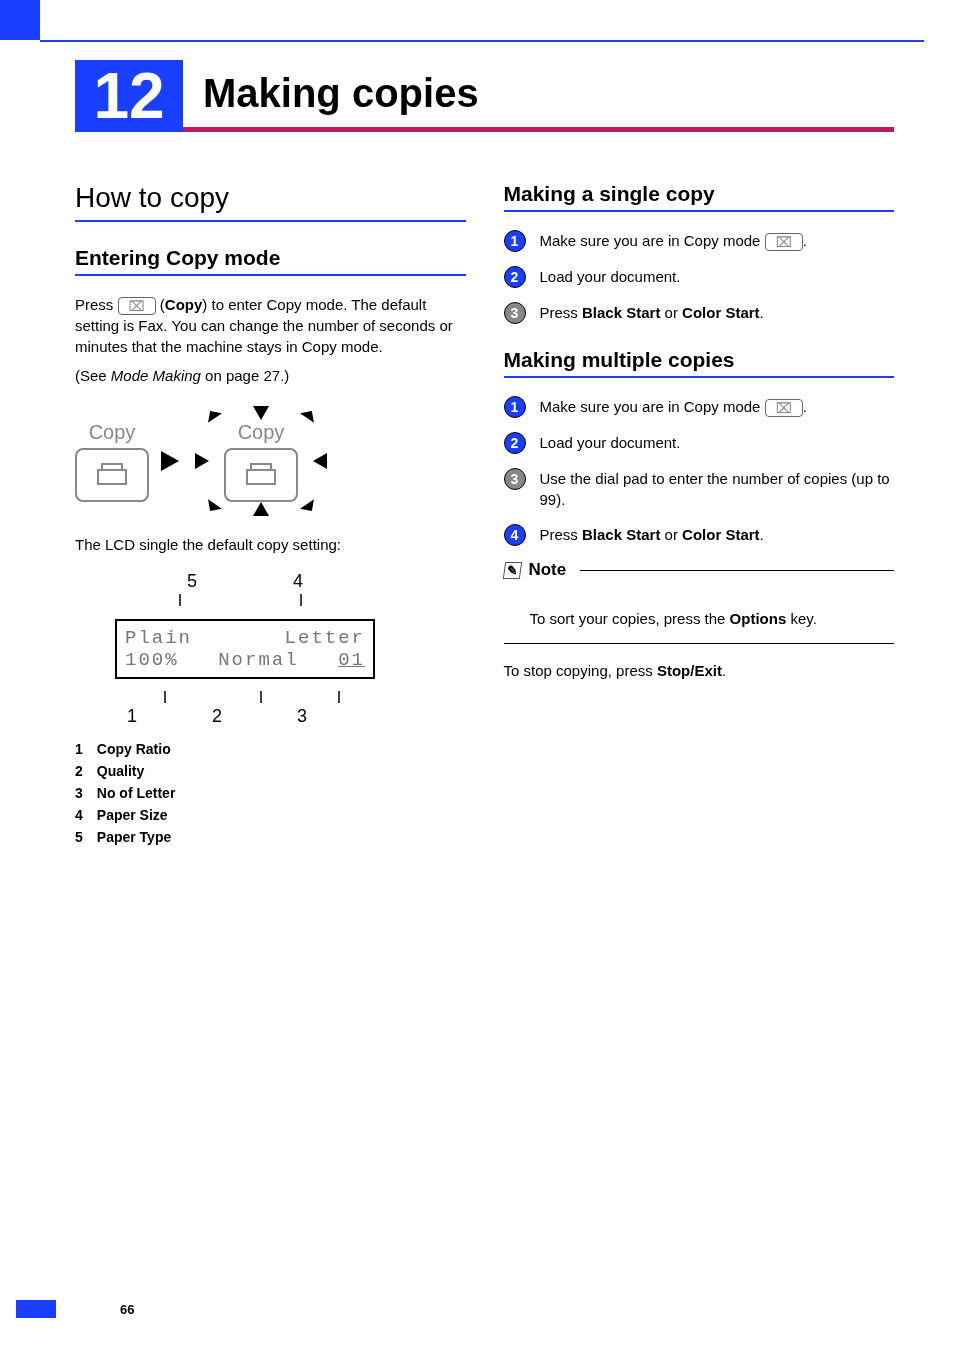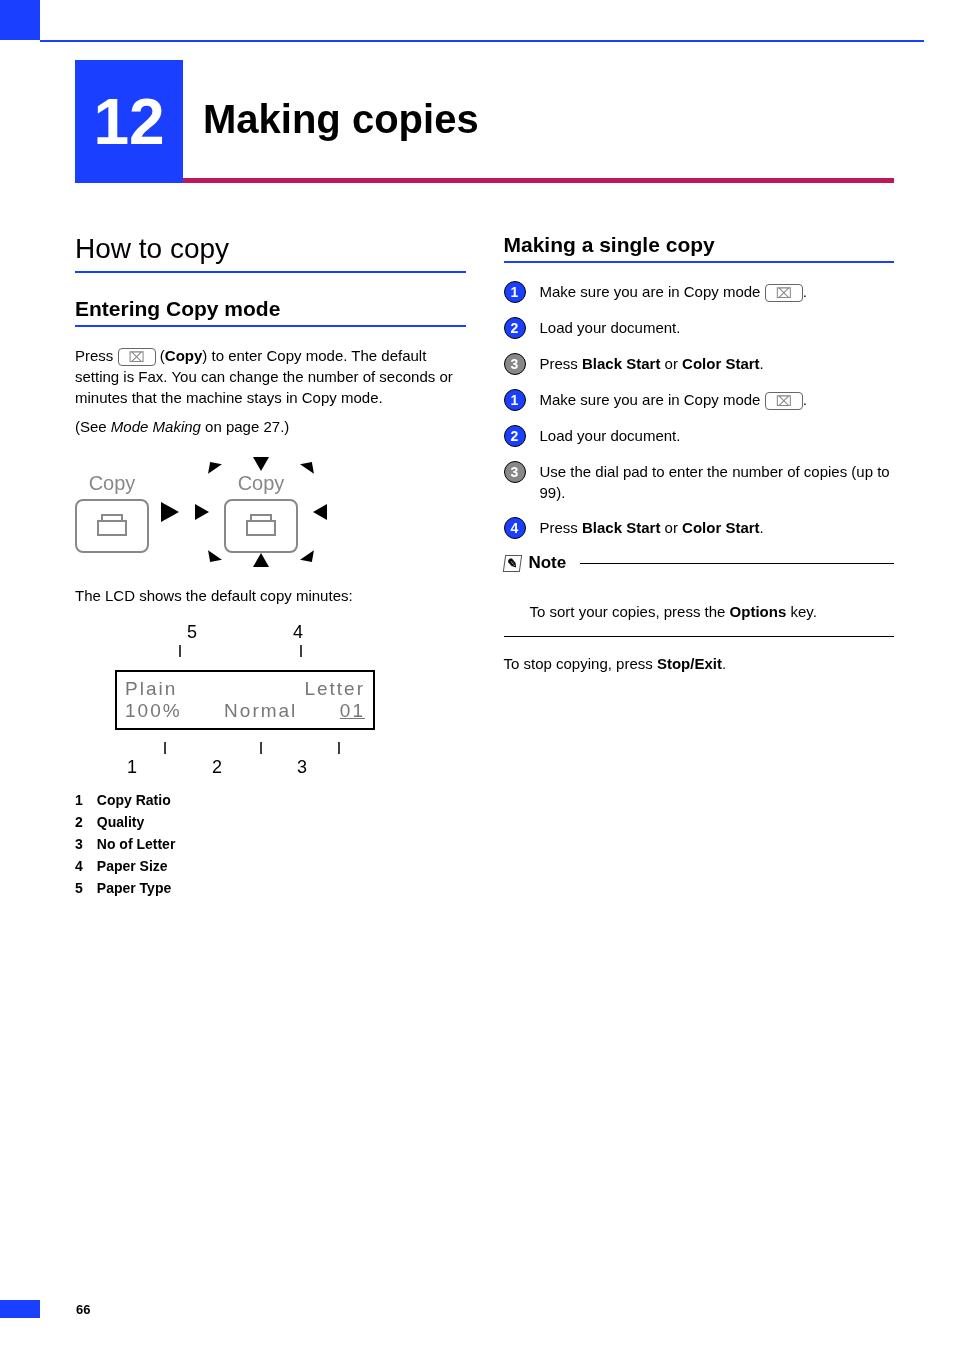--- a/index.html
+++ b/index.html
@@ -39,21 +39,21 @@
   .chapter-num {
     background: #1a3fff;
     color: #fff;
     font-size: 64px;
     font-weight: bold;
     width: 108px;
     display: flex;
     align-items: center;
     justify-content: center;
     line-height: 1;
-    height: 123px;
+    height: 72px;
   }
   .chapter-title {
     font-size: 40px;
     font-weight: bold;
     color: #000;
     display: flex;
     align-items: center;
     padding-left: 20px;
     border-bottom: 5px solid #be185d;
     flex: 1;
@@ -150,21 +150,21 @@
     width: 260px;
     position: relative;
   }
   .lcd-top-labels, .lcd-bottom-labels { display:flex; font-size:18px; }
   .lcd-top-labels { justify-content: space-around; padding:0 24px 0 24px; }
   .lcd-bottom-labels { padding:0 12px; }
   .lcd-box {
     border: 2px solid #000;
     background: #fff;
     padding: 6px 8px;
-    font-family: Liberation Sans, sans-serif;
+    font-family: Liberation Mono, monospace;
     color: #777;
     font-size: 19px;
     margin: 10px 0;
     letter-spacing: 2px;
   }
   .lcd-row { display:flex; justify-content: space-between; white-space: pre; }
   .conn { stroke:#000; stroke-width:1.5; fill:none; }
   .legend { margin-top: 14px; }
   .legend-row { display:flex; gap:14px; font-size:14px; font-weight:bold; margin-bottom:6px; }
   .step {
@@ -195,23 +195,24 @@
   .note-head {
     display:flex; align-items:center; gap:8px;
     font-weight:bold; font-size:17px;
     margin-bottom:6px;
   }
   .note-head .line { flex:1; height:1px; background:#000; margin-left:6px; }
   .note-icon { border:1px solid #555; padding:0 2px; font-size:13px; transform: skewX(-8deg); }
   .note-body { padding-left: 26px; line-height:1.4;margin-top:28px; }
   .footer {
     position:absolute;
-    left:0; bottom:30px;
+    left:16px; bottom:30px;
     display:flex;
     align-items:center;
+    gap:28px;
   }
   .footer-bar {
     width: 40px; height: 18px; background:#1a3fff;
   }
   .footer-num { font-weight:bold; font-size:13px; margin-left:36px;}
 </style>
 </head>
 <body>
 
 <div class="blue-corner"></div>
@@ -264,21 +265,21 @@
           <div class="tri tri-b"></div>
           <div class="tri tri-l"></div>
           <div class="tri tri-r"></div>
           <div class="tri tri-tl"></div>
           <div class="tri tri-tr"></div>
           <div class="tri tri-bl"></div>
           <div class="tri tri-br"></div>
         </div>
       </div>
 
-      <p>The LCD shows the default copy minutes:</p>
+      <p>The LCD single the default copy setting:</p>
 
       <div class="lcd-outer">
         <div class="lcd-top-labels">
           <span>5</span>
           <span>4</span>
         </div>
         <svg width="260" height="12">
             <line class="conn" x1="65" y1="0" x2="65" y2="12"></line>
             <line class="conn" x1="186" y1="0" x2="186" y2="12"></line>
           </svg>
@@ -343,20 +344,21 @@
         <div class="step-num">2</div>
         <div class="step-text">Load your document.</div>
       </div>
       <div class="step">
         <div class="step-num gray">3</div>
         <div class="step-text">
           <span>Press </span><span class="bold">Black Start</span><span> or </span><span class="bold">Color Start</span><span>.</span>
         </div>
       </div>
 
+      <h2 class="subsection">Making multiple copies</h2>
 
       <div class="step">
         <div class="step-num">1</div>
         <div class="step-text">
           <span>Make sure you are in Copy mode </span>
           <span class="inline-btn">⌧</span><span>.</span>
         </div>
       </div>
       <div class="step">
         <div class="step-num">2</div>

